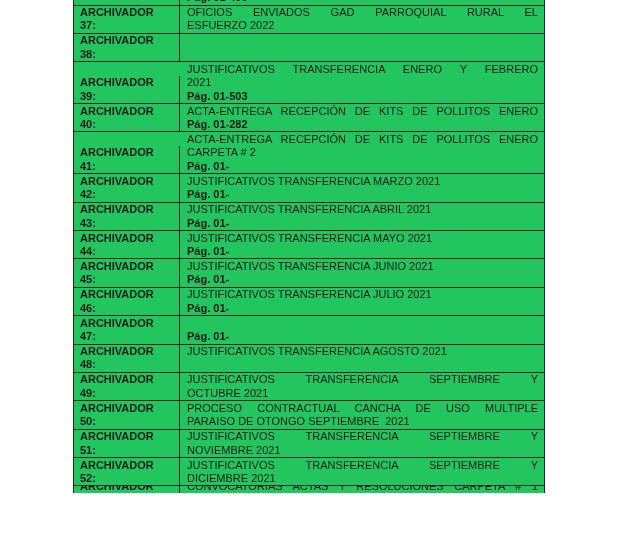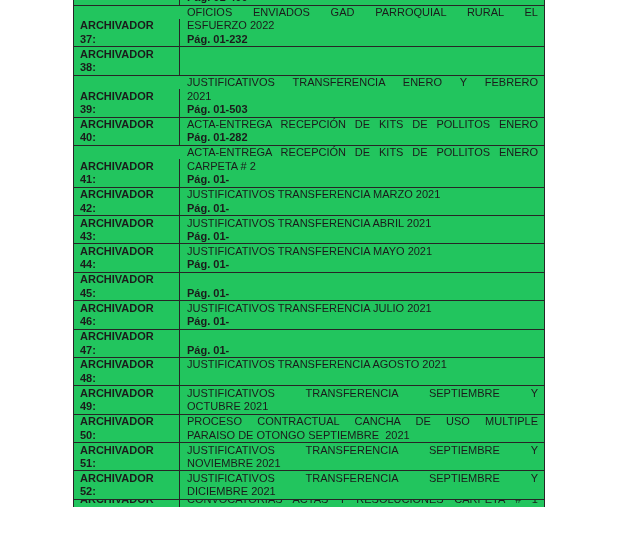--- a/index.html
+++ b/index.html
@@ -89,21 +89,20 @@
         </div>
       </div>
       <div class="row">
         <div class="cell cell-left">
           <div class="line">ARCHIVADOR</div>
           <div class="line">37:</div>
         </div>
         <div class="cell cell-right">
           <div class="line justify">OFICIOS ENVIADOS GAD PARROQUIAL RURAL EL</div>
           <div class="line">ESFUERZO 2022</div>
-          <div class="line bold">Pág. 01-232</div>
         </div>
       </div>
       <div class="row">
         <div class="cell cell-left">
           <div class="line">ARCHIVADOR</div>
           <div class="line">38:</div>
         </div>
       </div>
       <div class="row">
         <div class="cell cell-left">
@@ -166,20 +165,21 @@
           <div class="line">JUSTIFICATIVOS TRANSFERENCIA MAYO 2021</div>
           <div class="line bold">Pág. 01-</div>
         </div>
       </div>
       <div class="row">
         <div class="cell cell-left">
           <div class="line">ARCHIVADOR</div>
           <div class="line">45:</div>
         </div>
         <div class="cell cell-right">
+          <div class="line">JUSTIFICATIVOS TRANSFERENCIA JUNIO 2021</div>
           <div class="line bold">Pág. 01-</div>
         </div>
       </div>
       <div class="row">
         <div class="cell cell-left">
           <div class="line">ARCHIVADOR</div>
           <div class="line">46:</div>
         </div>
         <div class="cell cell-right">
           <div class="line">JUSTIFICATIVOS TRANSFERENCIA JULIO 2021</div>

